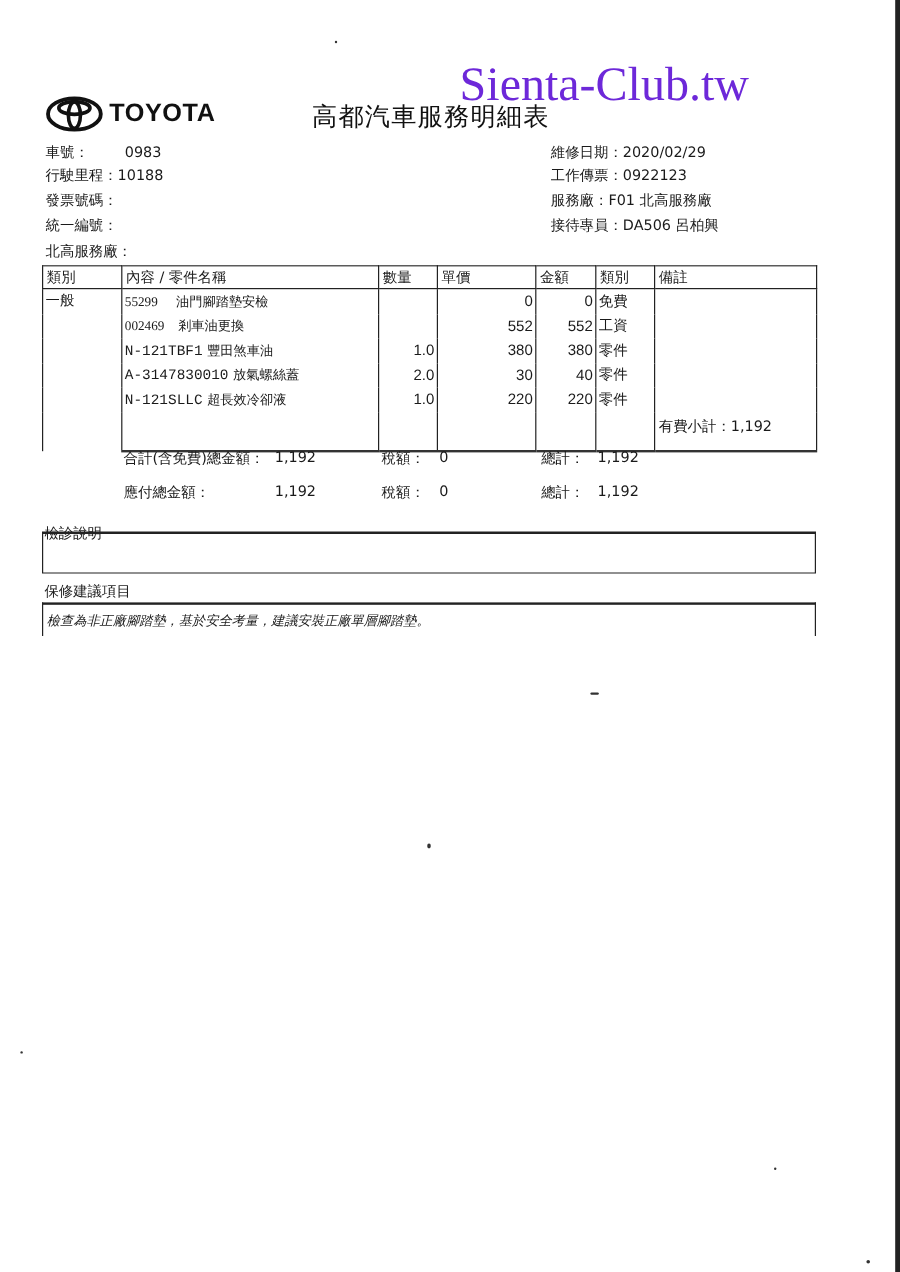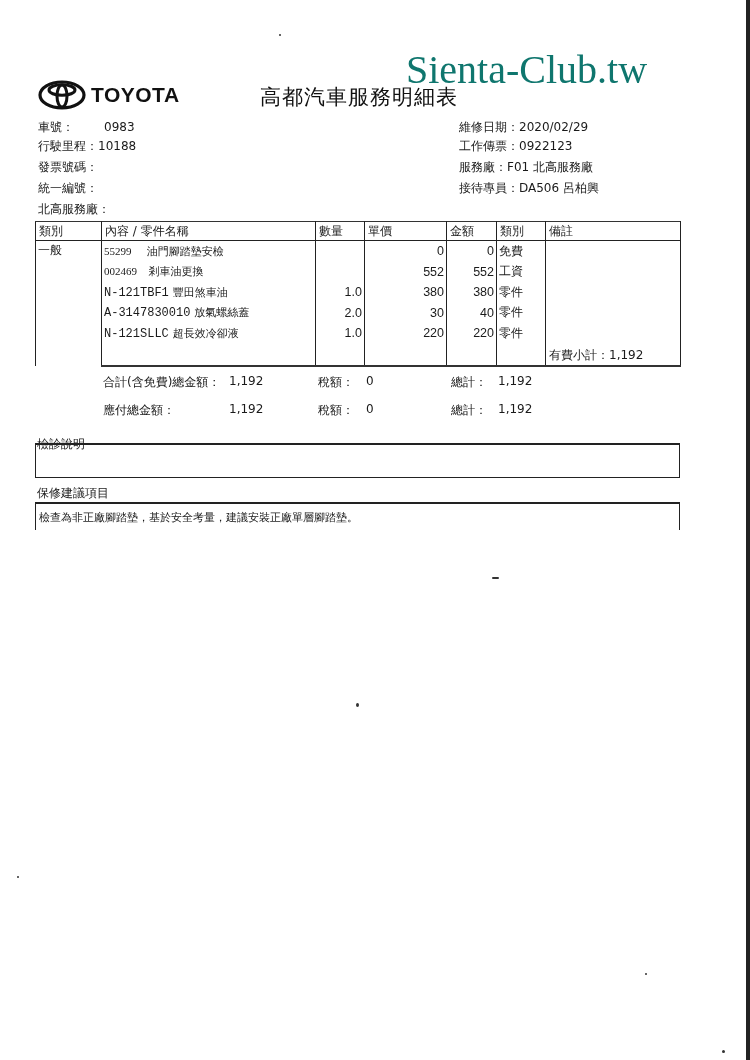--- a/index.html
+++ b/index.html
@@ -6,23 +6,22 @@
     body {
       width: 750px; height: 1060px; position: relative; overflow: hidden;
       background: #ffffff; color: #1a1a1a;
       font-family: "DejaVu Sans", "Liberation Sans", sans-serif;
       font-size: 12px;
     }
     .right-edge { position: absolute; left: 746px; top: 0; width: 4px; height: 1060px; background: #222; }
     .watermark {
       position: absolute; left: 383px; top: 48px;
       font-family: "Liberation Serif", "DejaVu Serif", serif;
-      font-size: 40px; color: #0f766e; letter-spacing: 0px; white-space: nowrap;
+      font-size: 40px; color: #6d28d9; letter-spacing: 0px; white-space: nowrap;
       line-height: 44px;
-      margin-left: 23px;
     }
     .logo { position: absolute; left: 38px; top: 80px; display: flex; align-items: center; }
     .logo-text {
       font-family: "Liberation Sans", sans-serif; font-weight: bold; font-size: 21px;
       color: #111; margin-left: 5px; letter-spacing: 0.5px;
     }
     .doc-title {
       position: absolute; left: 260px; top: 83px; font-size: 21px; color: #111; white-space: nowrap;
       letter-spacing: 1px;
     }
@@ -31,29 +30,29 @@
     table.items {
       position: absolute; left: 35px; top: 221px; width: 645px;
       border-collapse: collapse; table-layout: fixed; font-size: 12px;
     }
     table.items th, table.items td { border-left: 1px solid #222; border-right: 1px solid #222; padding: 0 2px; }
     table.items th {
       font-weight: normal; text-align: left; height: 18px; border-top: 1px solid #333; border-bottom: 1px solid #222;
       padding-left: 3px;
     }
     table.items td { height: 20.5px; vertical-align: middle; }
-    table.items tr.last td { border-bottom: 2px solid #333; height: 20px; vertical-align: bottom; padding-bottom: 1px; }
+    table.items tr.last td { border-bottom: 2px solid #333; height: 20px; vertical-align: bottom; padding-bottom: 11px; }
     .num { text-align: right; font-family: "Liberation Sans", sans-serif; font-size: 12.5px; }
     .code-serif { font-family: "Liberation Serif", serif; font-size: 11px; }
     .code-sans { font-family: Liberation Mono, monospace; font-size: 12px; }
     .desc-cjk { font-size: 11px; }
     .summary { position: absolute; font-size: 12px; white-space: nowrap; }
     .section-label { position: absolute; font-size: 12px; }
     .box { position: absolute; border: 1px solid #222; border-top-width: 2px; box-sizing: border-box; }
-    .box.open { border-bottom: none; }
+    .box.open { border-bottom: none; font-style: italic; }
     .speck { position: absolute; background: #333; border-radius: 50%; }
   </style>
 </head>
 <body>
 
 <div class="right-edge"></div>
 
 <div class="watermark">Sienta-Club.tw</div>
 
 <div class="logo">

